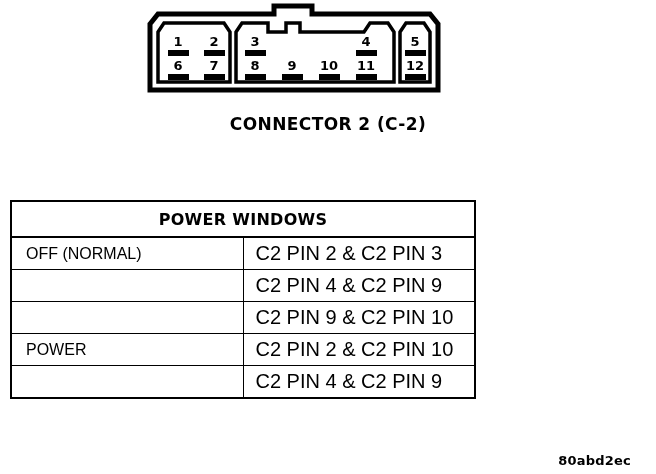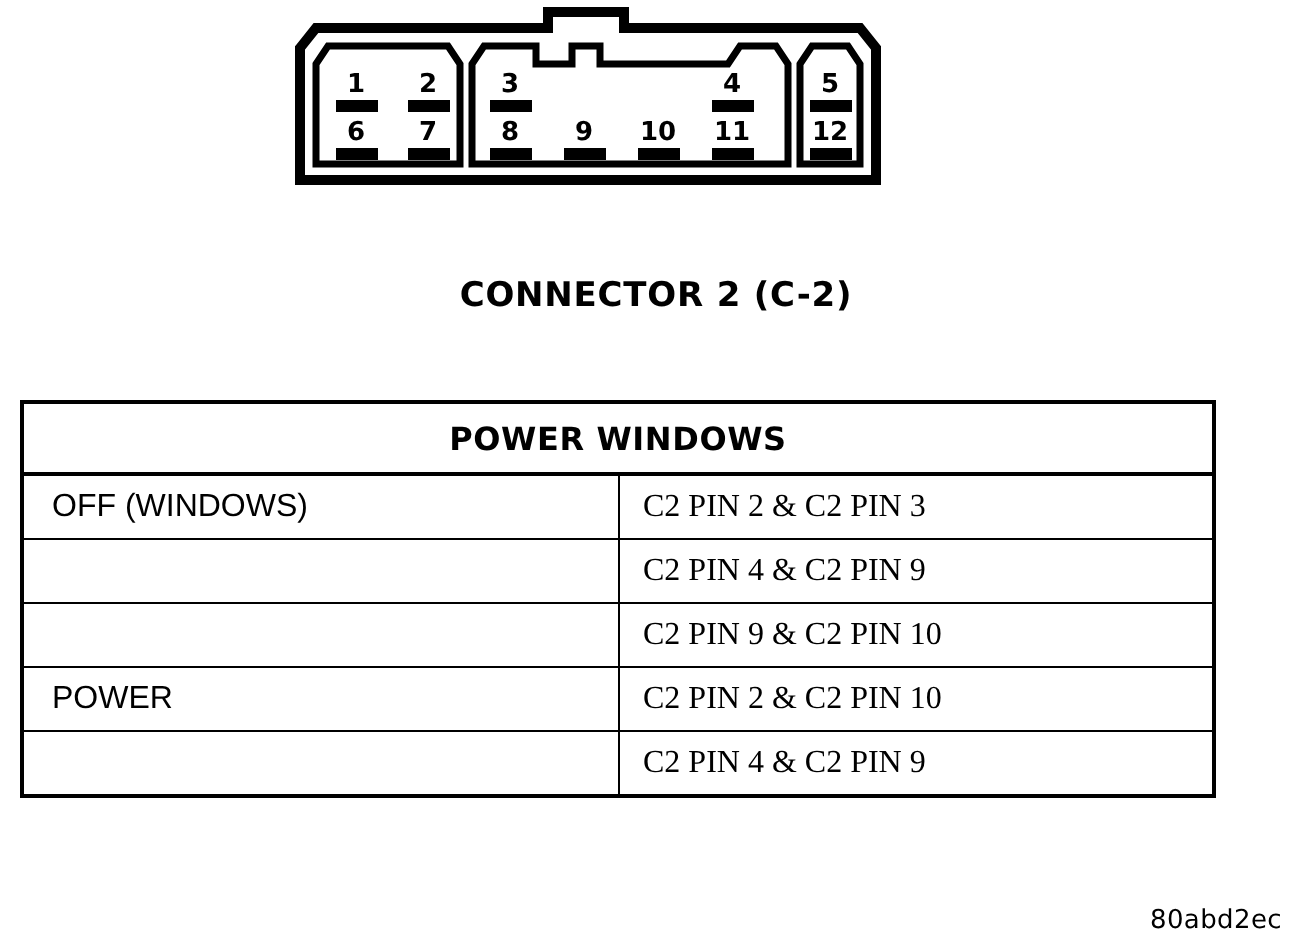--- a/index.html
+++ b/index.html
@@ -37,29 +37,28 @@
   #connector-caption {
     position: absolute;
     left: 0;
     top: 114px;
     width: 656px;
     text-align: center;
     font-family: "DejaVu Sans", sans-serif;
     font-weight: bold;
     font-size: 17px;
     letter-spacing: 0.4px;
-    margin-top: 24px;
   }
 
   
   #power-windows-table {
     position: absolute;
     left: 10px;
     top: 200px;
-    width: 598px;
+    width: 466px;
     border-collapse: collapse;
     table-layout: fixed;
   }
   #power-windows-table td {
     border: 1px solid #000000;
     padding: 0;
     height: 31px;
     vertical-align: middle;
   }
   .th-title {
@@ -72,35 +71,35 @@
     border-bottom-width: 2px !important;
   }
   .cell-label {
     width: 302px;
     padding-left: 14px !important;
     font-family: "Liberation Sans", sans-serif;
     font-size: 16px;
   }
   .cell-value {
     padding-left: 12px !important;
-    font-family: Liberation Serif, serif;
-    font-size: 16px;
+    font-family: Liberation Sans, sans-serif;
+    font-size: 20px;
   }
   
   tr.group-end td { border-bottom-width: 2px; }
   
   #power-windows-table { border: 2px solid #000000; }
 
   
   #footer-code {
     position: absolute;
-    right: 15px;
+    right: 25px;
     bottom: 6px;
     font-family: "DejaVu Sans", sans-serif;
-    font-weight: normal;
+    font-weight: bold;
     font-size: 13px;
     letter-spacing: 0.2px;
     text-align: center;
   }
 </style>
 </head>
 <body>
 
 <div id="connector-diagram">
   <svg id="connector-svg" width="340" height="105" viewBox="0 0 340 105">
@@ -157,21 +156,21 @@
 
 <div id="connector-caption">CONNECTOR 2 (C-2)</div>
 
 <table id="power-windows-table">
   <tbody>
     <tr>
       <td class="th-title" colspan="2">POWER WINDOWS</td>
     </tr>
 
   <tr>
-        <td class="cell-label">OFF (WINDOWS)</td>
+        <td class="cell-label">OFF (NORMAL)</td>
         <td class="cell-value">C2 PIN 2 &amp; C2 PIN 3</td>
       </tr>
       <tr class="group-end">
         <td class="cell-label"></td>
         <td class="cell-value">C2 PIN 4 &amp; C2 PIN 9</td>
       </tr>
       <tr class="group-end">
         <td class="cell-label"></td>
         <td class="cell-value">C2 PIN 9 &amp; C2 PIN 10</td>
       </tr>

